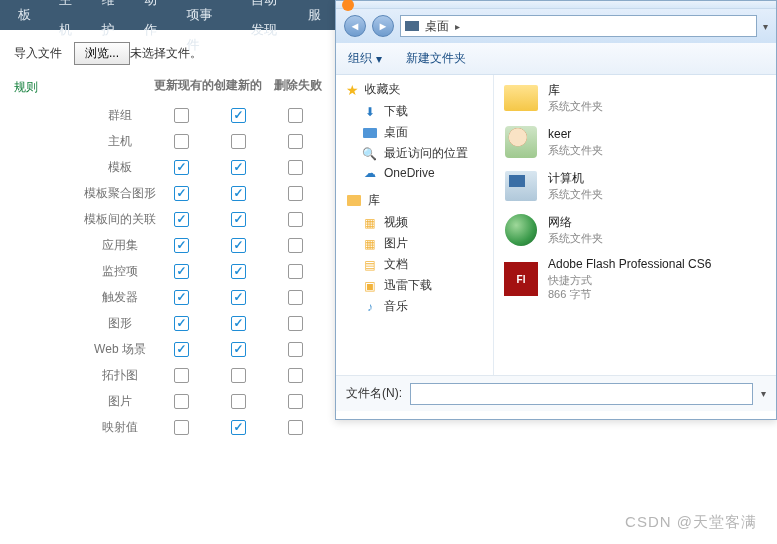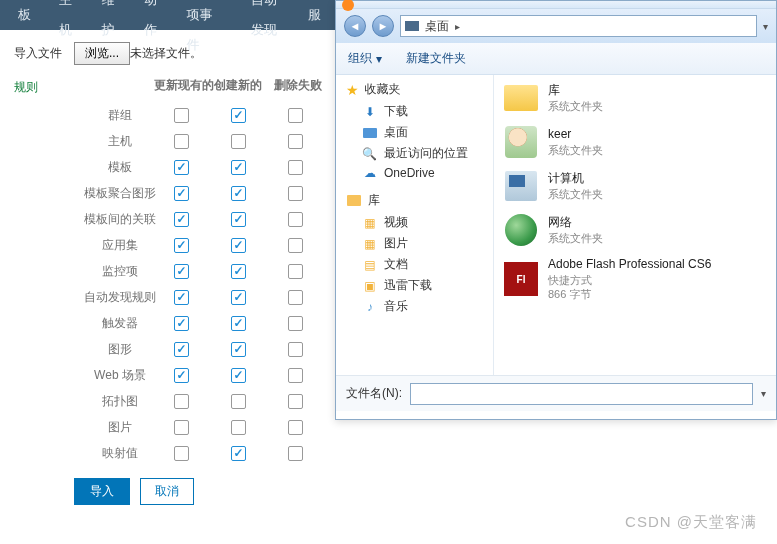--- a/index.html
+++ b/index.html
@@ -157,28 +157,20 @@
       </div>
       <div class="rule-row">
         <span class="rule-name">监控项</span>
         <div class="cb-group">
           <span class="cb checked"></span>
           <span class="cb checked"></span>
           <span class="cb"></span>
         </div>
       </div>
       <div class="rule-row">
-        <span class="rule-name">自动发现规则</span>
-        <div class="cb-group">
-          <span class="cb checked"></span>
-          <span class="cb checked"></span>
-          <span class="cb"></span>
-        </div>
-      </div>
-      <div class="rule-row">
         <span class="rule-name">触发器</span>
         <div class="cb-group">
           <span class="cb checked"></span>
           <span class="cb checked"></span>
           <span class="cb"></span>
         </div>
       </div>
       <div class="rule-row">
         <span class="rule-name">图形</span>
         <div class="cb-group">
@@ -214,24 +206,20 @@
       <div class="rule-row">
         <span class="rule-name">映射值</span>
         <div class="cb-group">
           <span class="cb"></span>
           <span class="cb checked"></span>
           <span class="cb"></span>
         </div>
       </div>
     </div>
 
-  <div class="btn-row">
-    <button class="btn-primary">导入</button>
-    <button class="btn-default">取消</button>
-  </div>
 </div>
 
 <div class="dialog">
   <div class="title-bar">
       <span class="orange-dot"></span>
     </div>
   <div class="addr-bar">
     <span class="nav-arrow">◄</span>
     <span class="nav-arrow">►</span>
     <div class="path-box">

